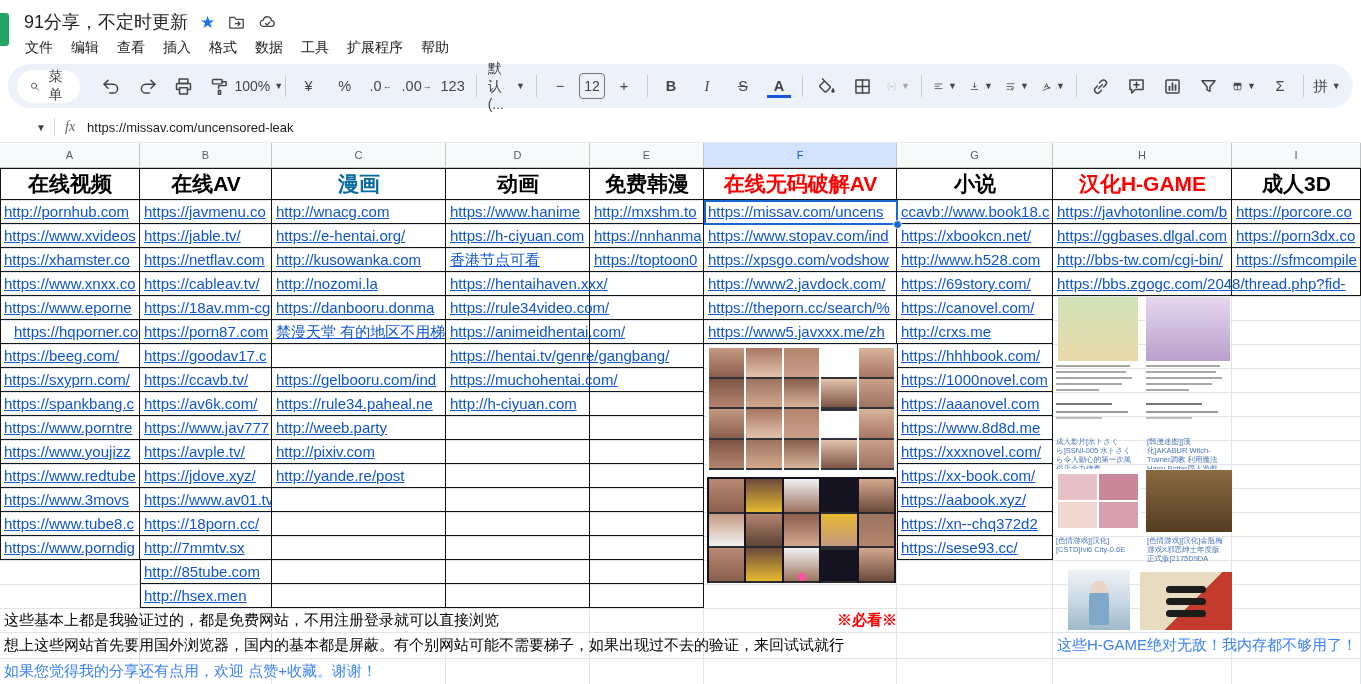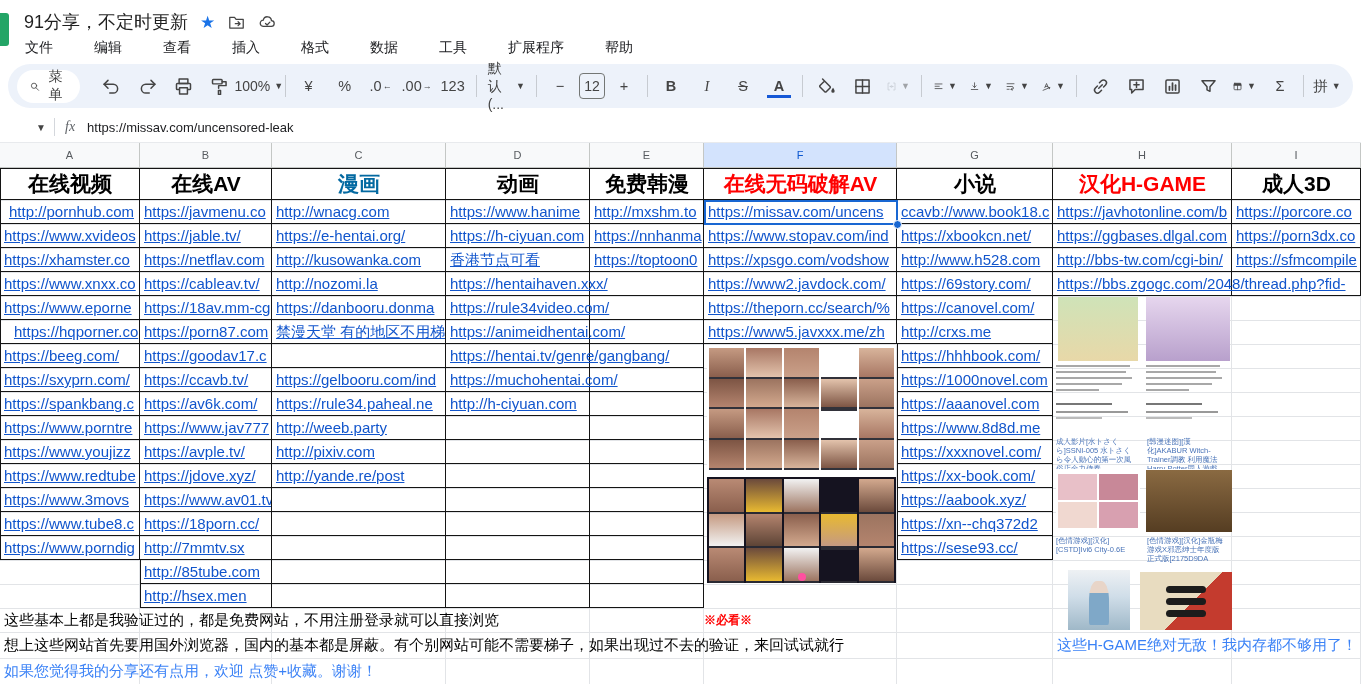--- a/index.html
+++ b/index.html
@@ -4,21 +4,21 @@
 <style>
   html,body{margin:0;padding:0;}
   body{width:1361px;height:684px;position:relative;overflow:hidden;background:#fff;
        font-family:"Liberation Sans",sans-serif;-webkit-font-smoothing:antialiased;}
   
   .logo-sliver{position:absolute;left:0;top:13px;width:9px;height:33px;background:#23a566;border-radius:0 3px 3px 0;}
   .title-row{position:absolute;left:24px;top:8px;height:28px;display:flex;align-items:center;gap:12px;}
   .doc-title{font-size:18px;color:#1f1f1f;}
   .star-ic{color:#1a73e8;font-size:17px;line-height:1;}
   .t-svg{width:19px;height:19px;}
-  .menubar{position:absolute;left:16px;top:36px;display:flex;gap:23px;}
+  .menubar{position:absolute;left:16px;top:36px;display:flex;}
   .menu-item{font-size:14px;color:#202124;padding:3px 9px;border-radius:4px;cursor:default;}
   
   .toolbar{position:absolute;left:8px;right:8px;top:64px;height:44px;background:#edf2fa;border-radius:22px;
            display:flex;align-items:center;padding:0 8px;box-sizing:border-box;}
   .tb-item{display:inline-flex;align-items:center;justify-content:center;height:30px;min-width:24px;
            padding:0 5px;margin:0 1px;border-radius:4px;color:#444;font-size:14px;position:relative;}
   .tb-item svg{width:21px;height:21px;}
   .tb-glyph{font-size:14.5px;color:#444;}
   .tb-sub{font-size:9px;margin-left:1px;color:#444;}
   .tb-caret{font-size:9px;color:#444;margin-left:4px;}
@@ -46,21 +46,21 @@
   .vline,.hline{position:absolute;background:#e2e4e7;z-index:1;}
   .bcell{position:absolute;box-sizing:border-box;border-right:1px solid #141414;border-bottom:1px solid #141414;z-index:2;}
   .bt{border-top:1px solid #141414;} .bl{border-left:1px solid #141414;}
   .cell{position:absolute;box-sizing:border-box;font-size:15px;white-space:nowrap;overflow:hidden;
         padding-left:4px;z-index:4;}
   .link{color:#1155cc;text-decoration:underline;}
   .spill{overflow:visible;z-index:5;}
   .hdr1{font-weight:bold;font-size:21px;text-align:center;padding-left:0;letter-spacing:0;}
   .note{color:#000;}
   .notered{color:#3b82f6;}
-  .redcenter{color:#ff0000;font-weight:bold;text-align:left;padding-left:0;font-size:12px;}
+  .redcenter{color:#ff0000;font-weight:bold;text-align:right;padding-left:0;font-size:15px;}
   .selbox{position:absolute;border:2px solid #1967d2;box-sizing:border-box;z-index:6;pointer-events:none;}
   .selhandle{position:absolute;width:7px;height:7px;border-radius:50%;background:#1967d2;border:1px solid #fff;z-index:7;}
   .img-block{position:absolute;z-index:3;overflow:hidden;}
   .tile{position:absolute;}
   .tinytxt{font-size:7.5px;line-height:9px;color:#4a74b8;overflow:hidden;}
   .pline{position:absolute;background:#a8a8a8;height:2px;}
 </style>
 </head>
 <body>
 
@@ -530,21 +530,21 @@
       <div class="tinytxt" style="position: absolute; left: 91px; top: 0px; width: 81px; height: 30px;">[色情游戏][汉化]金瓶梅游戏X邪恶绅士年度版 正式版[2175D9DA</div>
     </div>
     <div class="img-block" style="left: 1068px; top: 427px; width: 62px; height: 60px; background: linear-gradient(rgb(238, 241, 244) 0%, rgb(207, 221, 232) 45%, rgb(159, 184, 200) 100%);">
       <div class="tile" style="left: 34%; top: 18%; width: 32%; height: 74%; border-radius: 40% 40% 8% 8%; background: linear-gradient(rgb(232, 213, 200) 0px, rgb(232, 213, 200) 28%, rgb(127, 168, 200) 28%, rgb(127, 168, 200) 100%);"></div>
     </div>
     <div class="img-block" style="left: 1140px; top: 429px; width: 92px; height: 58px; background: linear-gradient(135deg, rgb(232, 220, 192) 0px, rgb(232, 220, 192) 55%, rgb(196, 59, 46) 55%, rgb(196, 59, 46) 100%);">
       <div class="tile" style="left: 28%; top: 14px; width: 44%; height: 7px; border-radius: 4px; background: rgb(28, 28, 28);"></div>
       <div class="tile" style="left: 28%; top: 26px; width: 44%; height: 7px; border-radius: 4px; background: rgb(28, 28, 28);"></div>
       <div class="tile" style="left: 28%; top: 38px; width: 44%; height: 7px; border-radius: 4px; background: rgb(28, 28, 28);"></div>
     </div>
-    <div class="cell link" style="left: 0px; top: 57px; height: 24px; line-height: 24px; width: 139px; text-align: center;">http://pornhub.com</div>
+    <div class="cell link" style="left: 0px; top: 57px; height: 24px; line-height: 24px; width: 139px;">http://pornhub.com</div>
     <div class="cell link" style="left: 0px; top: 81px; height: 24px; line-height: 24px; width: 139px;">https://www.xvideos</div>
     <div class="cell link" style="left: 0px; top: 105px; height: 24px; line-height: 24px; width: 139px;">https://xhamster.co</div>
     <div class="cell link" style="left: 0px; top: 129px; height: 24px; line-height: 24px; width: 139px;">https://www.xnxx.co</div>
     <div class="cell link" style="left: 0px; top: 153px; height: 24px; line-height: 24px; width: 139px;">https://www.eporne</div>
     <div class="cell link" style="left: 10px; top: 177px; height: 24px; line-height: 24px; width: 139px;">https://hqporner.co</div>
     <div class="cell link" style="left: 0px; top: 201px; height: 24px; line-height: 24px; width: 139px;">https://beeg.com/</div>
     <div class="cell link" style="left: 0px; top: 225px; height: 24px; line-height: 24px; width: 139px;">https://sxyprn.com/</div>
     <div class="cell link" style="left: 0px; top: 249px; height: 24px; line-height: 24px; width: 139px;">https://spankbang.c</div>
     <div class="cell link" style="left: 0px; top: 273px; height: 24px; line-height: 24px; width: 139px;">https://www.porntre</div>
     <div class="cell link" style="left: 0px; top: 297px; height: 24px; line-height: 24px; width: 139px;">https://www.youjizz</div>

